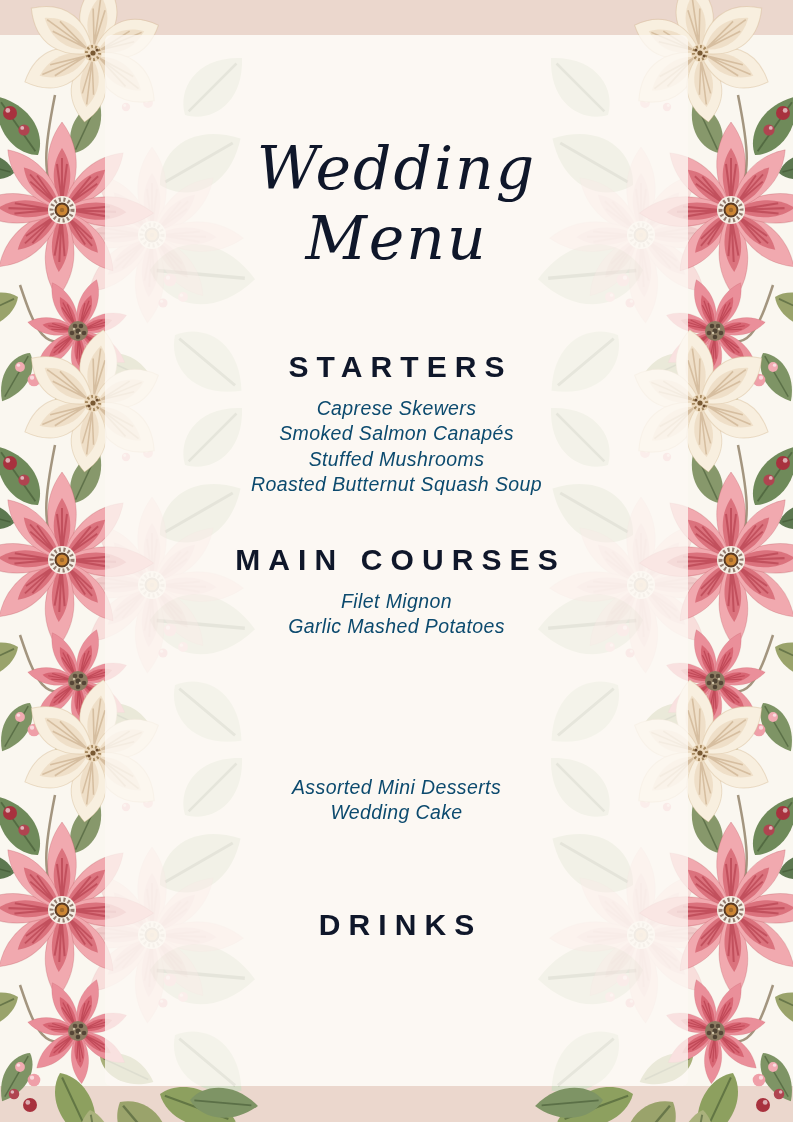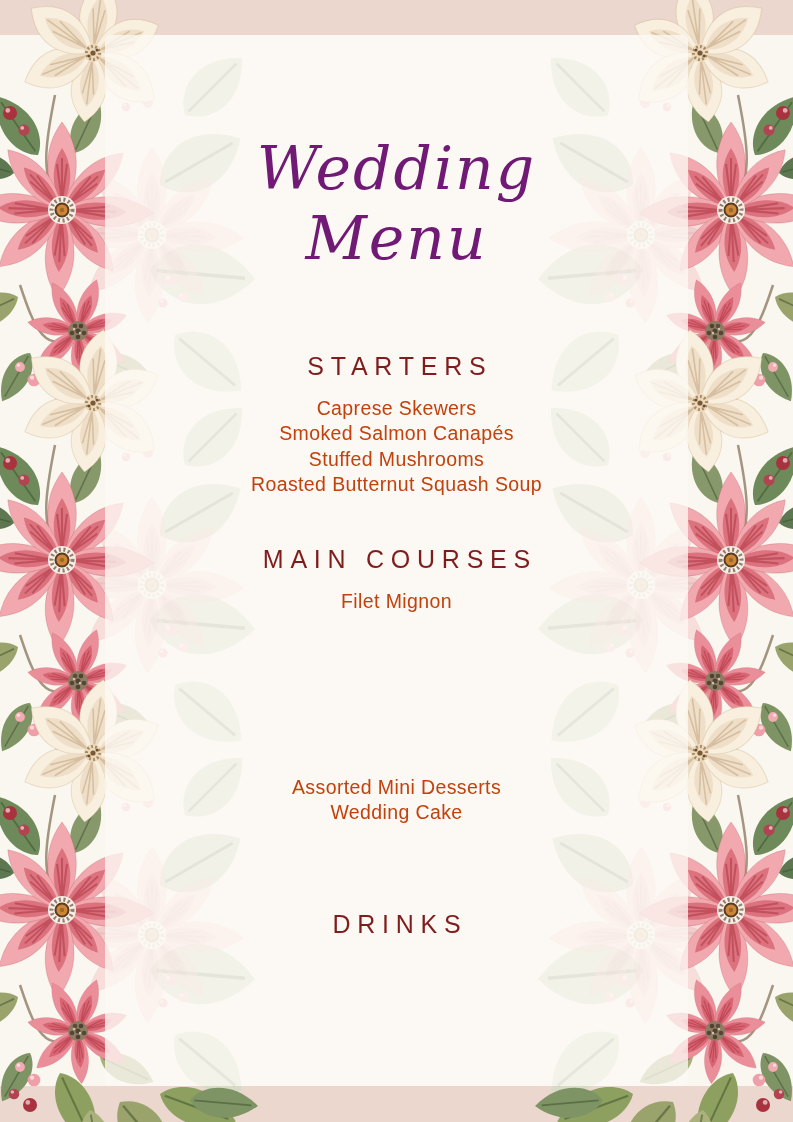--- a/index.html
+++ b/index.html
@@ -19,32 +19,32 @@
     position:absolute;left:105px;top:35px;width:583px;height:1051px;
     background:rgba(252,249,243,0.78);
     border-radius:6px;
   }
   .content{position:absolute;left:105px;top:0;width:583px;height:1122px;text-align:center;color:#1d1d22;}
   .title{
     position:absolute;top:133px;left:0;width:100%;
     font-family:"DejaVu Serif","Liberation Serif",serif;
     font-style:italic;font-weight:400;
     font-size:60px;line-height:70px;
-    letter-spacing:2px;color:#701a75;
+    letter-spacing:2px;color:#0f172a;
   }
   .menu-section{position:absolute;left:0;width:100%;}
   .sec-0{top:351px}.sec-1{top:544px}.sec-2{top:761px}.sec-3{top:909px}
   .sec-header{
-    font-weight:400;font-size:25px;line-height:31px;
-    letter-spacing:.27em;text-indent:.27em;color:#7f1d1d;
+    font-weight:700;font-size:30px;line-height:31px;
+    letter-spacing:.27em;text-indent:.27em;color:#0f172a;
   }
   .sec-items{margin-top:14px;}
   .menu-item{
-    font-size:19.5px;line-height:25.4px;
-    letter-spacing:.02em;color:#c2410c;
+    font-style:italic;font-size:19.5px;line-height:25.4px;
+    letter-spacing:.02em;color:#0c4a6e;
   }
 </style>
 </head>
 <body>
 
 <div class="page">
 
   <div class="bar top"></div>
   <div class="bar bottom"></div>
 
@@ -203,20 +203,21 @@
             <div class="menu-item">Smoked Salmon Canapés</div>
             <div class="menu-item">Stuffed Mushrooms</div>
             <div class="menu-item">Roasted Butternut Squash Soup</div>
           </div>
   </div>
 
   <div class="menu-section sec-1">
     <div class="sec-header">MAIN COURSES</div>
     <div class="sec-items">
             <div class="menu-item">Filet Mignon</div>
+            <div class="menu-item">Garlic Mashed Potatoes</div>
           </div>
   </div>
 
   <div class="menu-section sec-2">
     <div class="sec-items">
             <div class="menu-item">Assorted Mini Desserts</div>
             <div class="menu-item">Wedding Cake</div>
           </div>
   </div>
 

